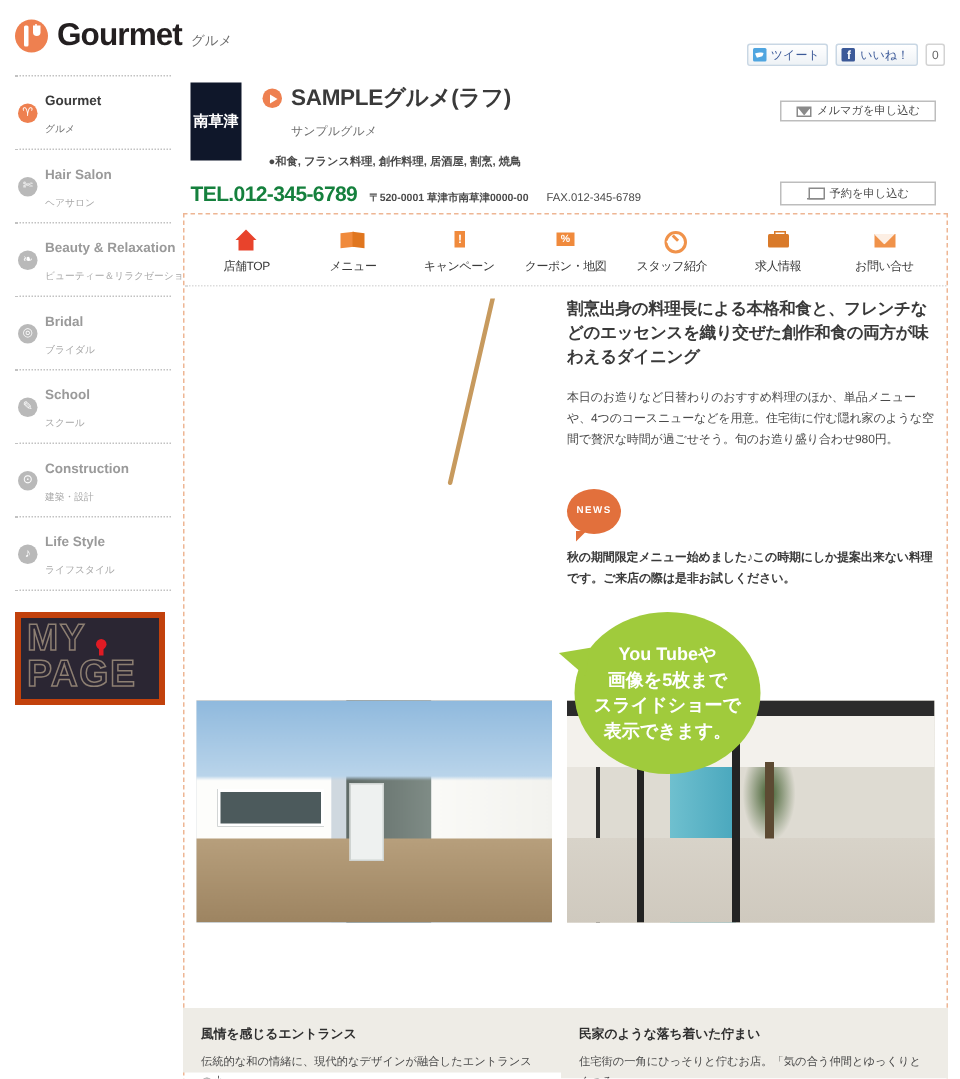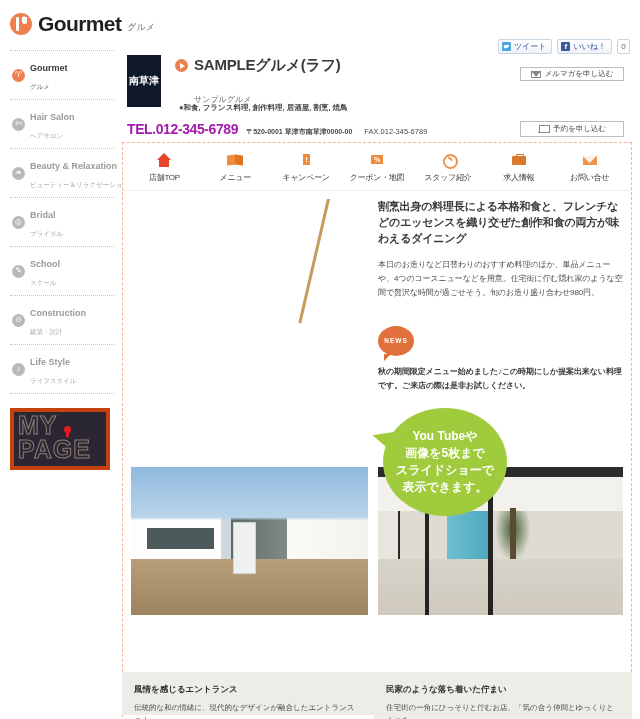--- a/index.html
+++ b/index.html
@@ -35,21 +35,21 @@
   .logo-text {
     font-size: 21px; font-weight: bold; letter-spacing: -0.6px;
     color: #231f20; line-height: 1;
   }
   .logo-sub {
     font-size: 9px; color: #6d6d6d; margin-left: 6px; padding-top: 7px;
   }
 
   
   .social-row {
-    position: absolute; right: 10px; top: 39px;
+    position: absolute; right: 10px; top: 29px;
     display: flex; align-items: flex-end; gap: 5px;
   }
   .sbtn {
     display: inline-flex; align-items: center; gap: 3px;
     height: 15px; padding: 0 5px 0 3px;
     border: 1px solid #c9d7e4; border-radius: 2px;
     background: linear-gradient(#ffffff, #eef2f6);
     font-size: 8px; color: #3b5998; line-height: 1;
   }
   .sbtn .gl { font-size: 8px; }
@@ -152,32 +152,32 @@
   .play-ico {
     width: 13px; height: 13px; border-radius: 50%; background: #ee8050;
     position: relative; flex: 0 0 auto;
   }
   .play-ico::after {
     content: ""; position: absolute; left: 5px; top: 3.5px;
     border-left: 5px solid #fff;
     border-top: 3px solid transparent; border-bottom: 3px solid transparent;
   }
   .shop-sub {
-    font-size: 8px; color: #6d6d6d; margin: 19px 0 0 19px;
+    font-size: 8px; color: #6d6d6d; margin: 7px 0 0 19px;
   }
   .shop-cats {
     font-size: 7.5px; color: #4a4a4a; font-weight: bold;
     position: absolute; left: 52px; top: 48px;
   }
   .tel-row {
     position: absolute; left: 0; top: 66px;
     display: flex; align-items: baseline; gap: 8px;
   }
   .tel-num {
-    font-size: 14px; font-weight: bold; color: #a21caf; letter-spacing: -0.4px;
+    font-size: 14px; font-weight: bold; color: #15803d; letter-spacing: -0.4px;
   }
   .addr { font-size: 7px; color: #4a4a4a; font-weight: bold; }
   .fax { font-size: 7.5px; color: #4a4a4a; margin-left: 4px; }
 
   .ghost-btn {
     position: absolute; display: inline-flex; align-items: center;
     justify-content: center; gap: 4px;
     border: 1px solid #bdbdbd; background: #fff;
     font-size: 7.5px; color: #4a4a4a; cursor: pointer;
   }

